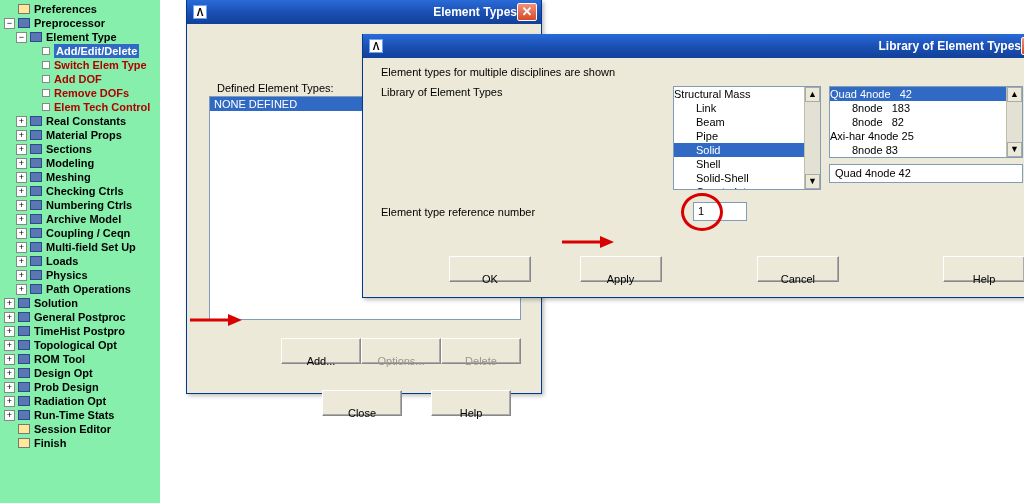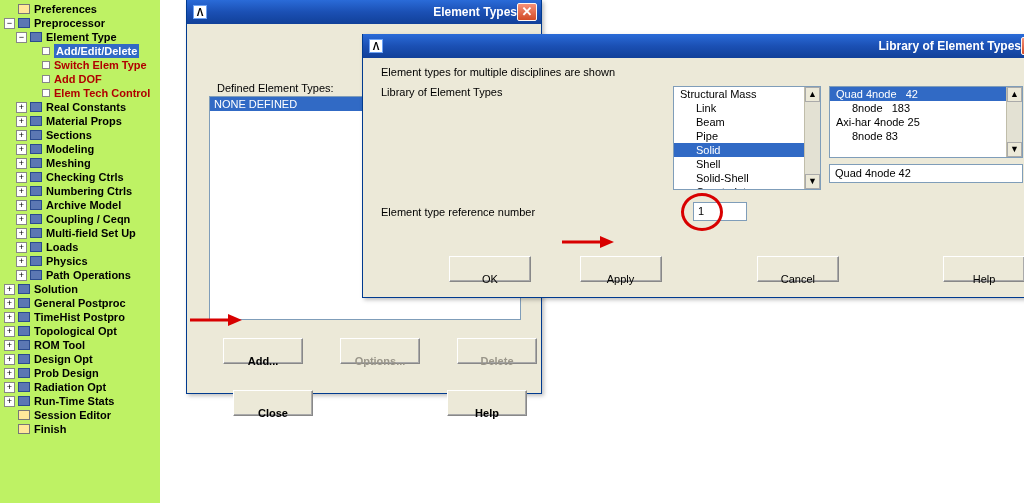--- a/index.html
+++ b/index.html
@@ -12,21 +12,21 @@
     height: 503px;
     position: relative;
     overflow: hidden;
   }
   
   .tree {
     position: absolute;
     left: 0; top: 0;
     width: 160px;
     height: 503px;
-    background: #bef264;
+    background: #86efac;
     padding: 2px 4px;
     line-height: 14px;
   }
   .tree-row {
     display: flex;
     align-items: center;
     height: 14px;
     white-space: nowrap;
     cursor: default;
   }
@@ -113,22 +113,22 @@
   .d1 .body { padding: 50px 18px 12px 22px; position:relative; height:370px;}
   .d1 .lbl-def { font-size:11px; position:absolute; top:58px; left:30px;}
   .d1 .list {
     position:absolute; left:22px; top:72px;
     width:312px; height:224px;
     background:#fff;
     border:1px solid #7f9db9;
   }
   .d1 .list .sel { background:#316ac5; color:#fff; padding:1px 4px; font-size:11px;}
   .d1 .row-btm1, .d1 .row-btm2 {
-    position:absolute; left:16px; width:100%;
-    display:flex; justify-content:space-between;font-weight:bold;
+    position:absolute; left:0; width:100%;
+    display:flex; justify-content:flex-end;
   }
   .d1 .row-btm1 { top:314px; padding:0 20px; }
   .d1 .row-btm2 { top:366px; padding:0 30px;gap:29px; }
 
   
   .d2 { left:362px; top:34px; width:684px; height:264px; }
   .d2 .body { padding:8px 14px 10px 18px; position:relative; height:240px;}
   .d2 .line1 { position:absolute; top:8px; left:18px; }
   .d2 .line2 { position:absolute; top:28px; left:18px; }
   .listbox {
@@ -137,21 +137,21 @@
   }
   .d2 .lb1 { position:absolute; top:28px; left:310px; width:148px; height:104px;}
   .d2 .lb1 .sb, .d2 .lb2 .sb {
     position:absolute; right:0; top:0; width:16px; height:100%;
     background:#e3e1d3;
     display:flex; flex-direction:column; justify-content:space-between;
     border-left:1px solid #c0bdaa;
   }
   .sb .arr { height:15px; background:#ece9d8; border:1px solid #aaa; text-align:center; font-size:9px; line-height:13px;}
   .d2 .lb2 { position:absolute; top:28px; left:466px; width:194px; height:72px;}
-  .lbitem { padding:1px 6px; white-space:pre;}
+  .lbitem { padding:1px 0; white-space:pre;}
   .lbitem.sel { background:#316ac5; color:#fff; }
   .lbitem.ind { padding-left:22px; }
   .d2 .txt1 {
     position:absolute; top:106px; left:466px;
     width:194px; height:19px;
     border:1px solid #7f9db9; background:#fff;
     padding:2px 5px; font-size:11px;
   }
   .d2 .lblref { position:absolute; top:148px; left:18px;}
   .d2 .numin {
@@ -211,20 +211,25 @@
     </div>
   <div class="tree-row indent2">
       <span class="noexp"></span>
       <span class="icon leaf"></span>
       <span class="tree-label bold" style="color:#b00000">Switch Elem Type</span>
     </div>
   <div class="tree-row indent2">
       <span class="noexp"></span>
       <span class="icon leaf"></span>
       <span class="tree-label bold" style="color:#b00000">Add DOF</span>
+    </div>
+  <div class="tree-row indent2">
+      <span class="noexp"></span>
+      <span class="icon leaf"></span>
+      <span class="tree-label bold" style="color:#b00000">Remove DOFs</span>
     </div>
   <div class="tree-row indent2">
       <span class="noexp"></span>
       <span class="icon leaf"></span>
       <span class="tree-label bold" style="color:#b00000">Elem Tech Control</span>
     </div>
   <div class="tree-row indent1">
       <span class="exp">+</span>
       <span class="icon item"></span>
       <span class="tree-label bold">Real Constants</span>
@@ -397,20 +402,21 @@
       <div class="lbitem ind">Constraint</div>
       <div class="sb">
           <div class="arr">▲</div>
           <div class="arr">▼</div>
         </div>
     </div>
 
     <div class="listbox lb2">
       <div class="lbitem sel">Quad 4node   42</div>
       <div class="lbitem ind">8node   183</div>
+      <div class="lbitem ind">8node   82</div>
       <div class="lbitem">Axi-har 4node 25</div>
       <div class="lbitem ind">8node 83</div>
       <div class="sb">
           <div class="arr">▲</div>
           <div class="arr">▼</div>
         </div>
     </div>
 
     <div class="txt1">Quad 4node   42</div>
 

